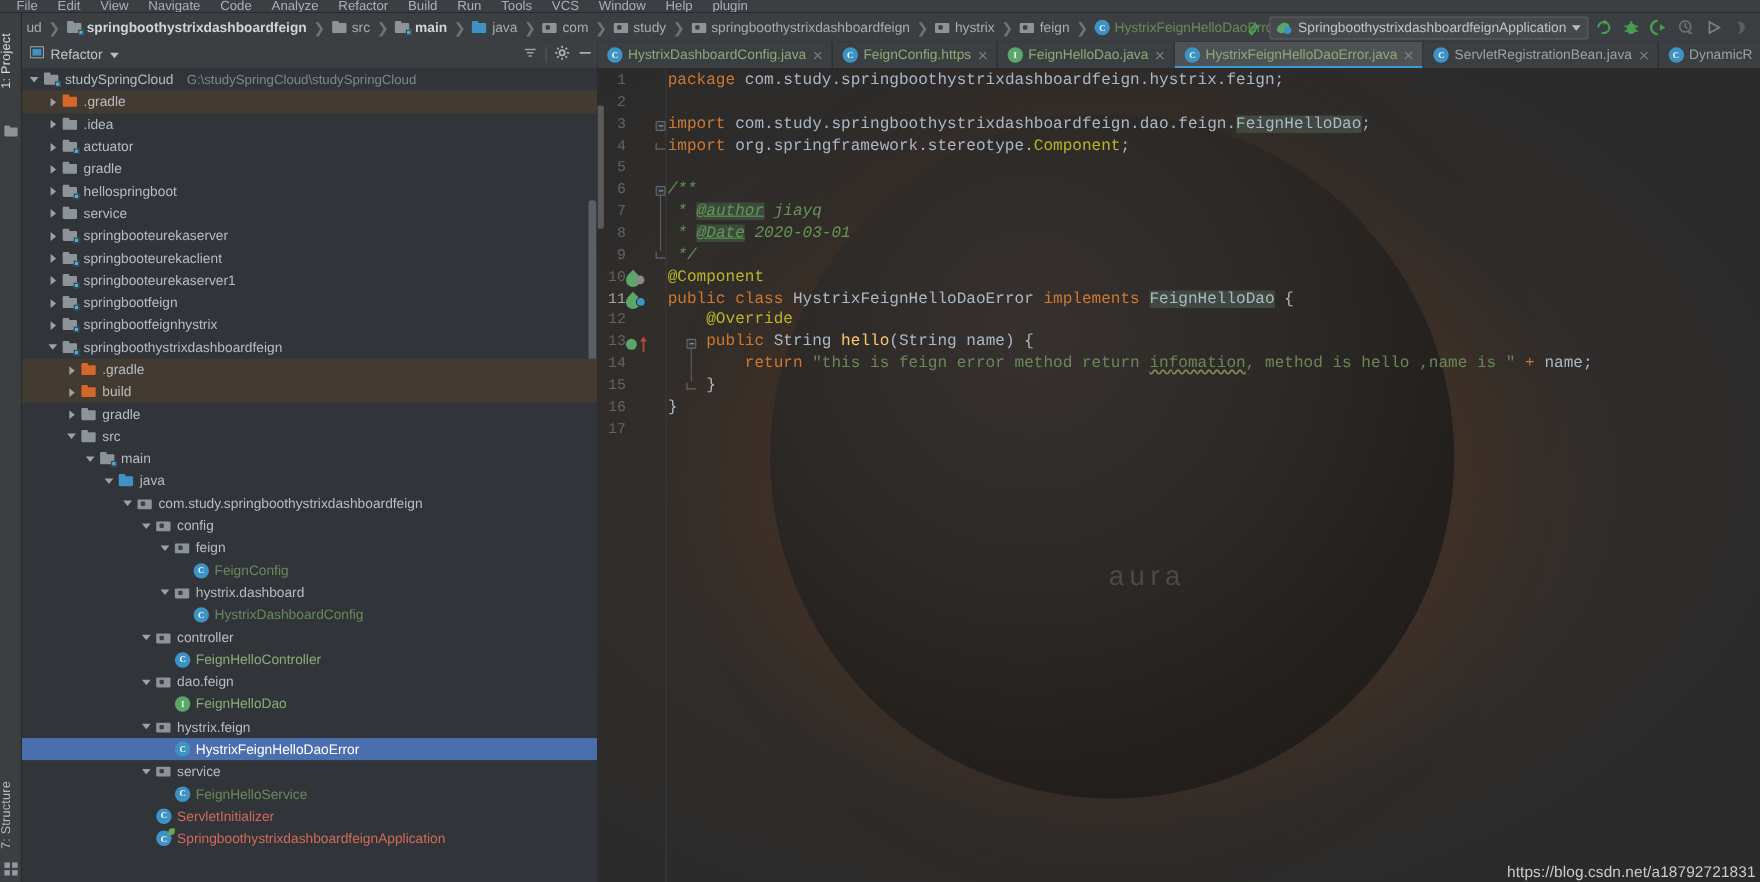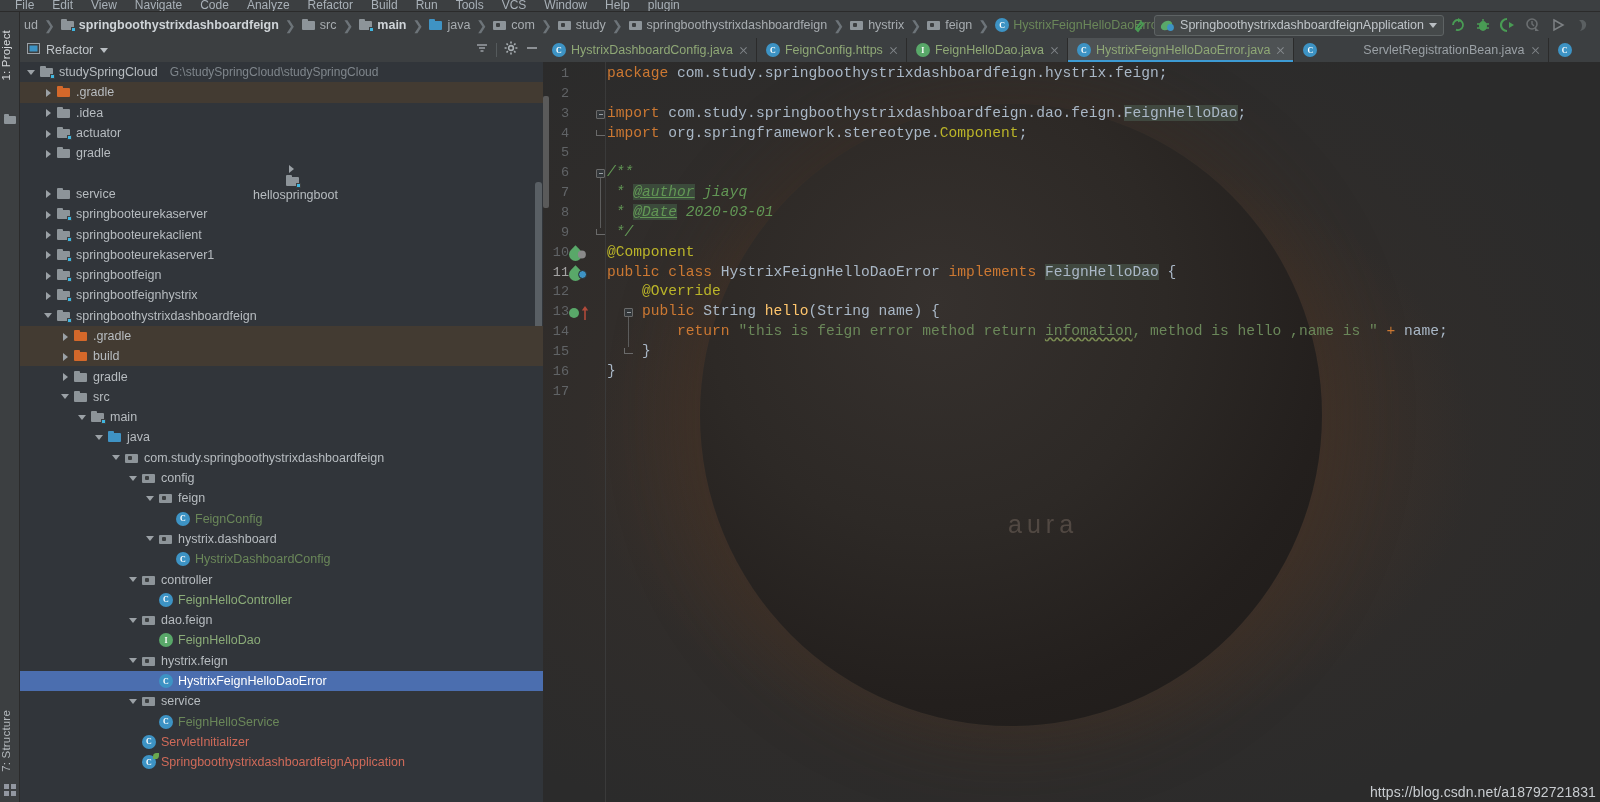--- a/index.html
+++ b/index.html
@@ -166,21 +166,21 @@
   }
   .tabbar {
     position:relative; height:24px; background:#3c3f41; display:flex;
     align-items:stretch; overflow:hidden;
   }
   .etab {
     display:flex; align-items:center; gap:5px; padding:0 7px 0 9px;
     border-right:1px solid #2b2b2b; position:relative; flex:0 0 auto;
   }
   .etab-label { font-size:12.5px; color:#8fa876; white-space:nowrap; }
-  .etab.grayish .etab-label { color:#9aa0a5;margin-left:41px; }
+  .etab.grayish .etab-label { color:#9aa0a5; }
   .etab.active { background:#4e5254; }
   .etab.active::after {
     content:""; position:absolute; left:0; bottom:0; width:100%; height:2px;
     background:#3d9bd4;
   }
   .etab-x {
     width:11px; height:11px; position:relative; opacity:0.65;
   }
   .etab-x::before, .etab-x::after {
     content:""; position:absolute; left:1px; top:5px; width:9px; height:1.4px;
@@ -520,21 +520,21 @@
           <span class="ico ico-folder">
             <i class="badge"></i>
           </span>
           <span class="row-label">actuator</span>
         </div>
         <div class="row" style="padding-left: 23px;">
           <span class="arrow right"></span>
           <span class="ico ico-folder"></span>
           <span class="row-label">gradle</span>
         </div>
-        <div class="row" style="padding-left: 23px; flex-direction: column;">
+        <div class="row" style="padding-left: 23px;">
           <span class="arrow right"></span>
           <span class="ico ico-folder">
             <i class="badge"></i>
           </span>
           <span class="row-label">hellospringboot</span>
         </div>
         <div class="row" style="padding-left: 23px;">
           <span class="arrow right"></span>
           <span class="ico ico-folder"></span>
           <span class="row-label">service</span>

